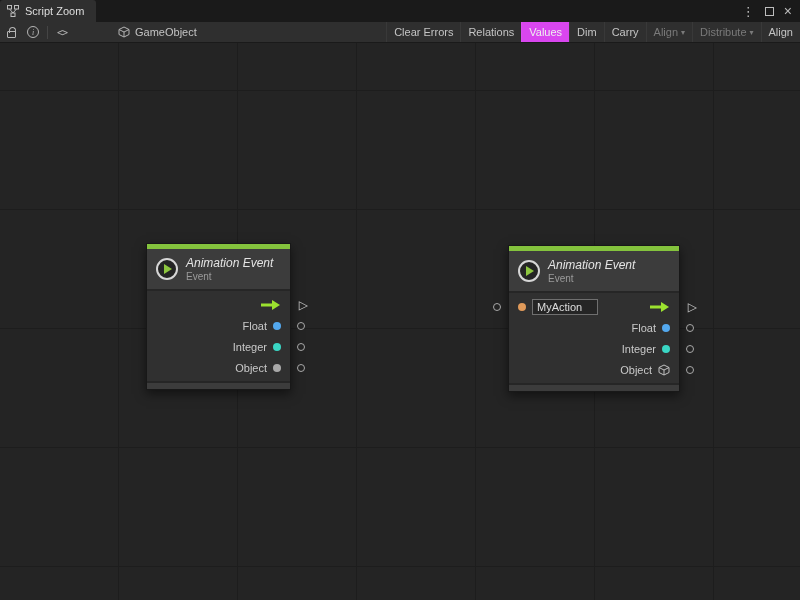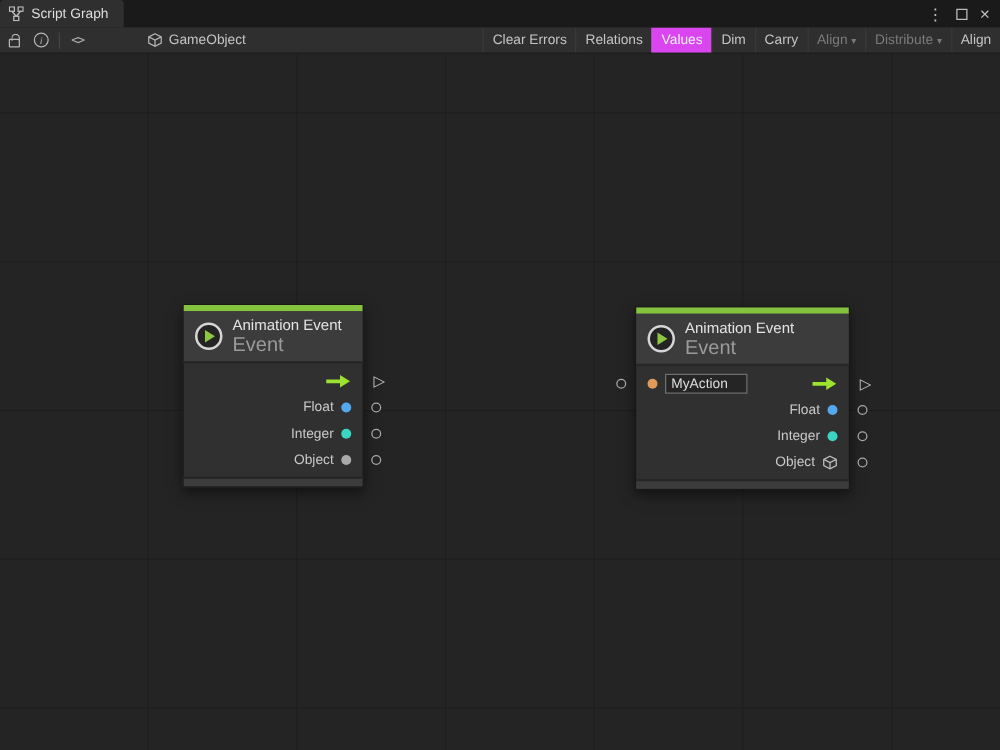--- a/index.html
+++ b/index.html
@@ -57,22 +57,22 @@
   .node1 { left:146px; top:200px; width:145px; }
   .node2 { left:508px; top:202px; width:172px; }
 
   .accent { height:5px; }
   .nheader { height:42px; background:#3c3c3c; border-bottom:2px solid #262626;
              display:flex; align-items:center; gap:8px; padding:0 9px; }
   .play { flex:0 0 auto; width:22px; height:22px; border-radius:50%; background:#242424;
           border:2px solid #d6d6d6; position:relative; }
   .play::after { content:''; position:absolute; left:6px; top:4px;
                  border-left:8px solid #8dc63f; border-top:5px solid transparent; border-bottom:5px solid transparent; }
-  .ntitle { font-size:12px; color:#e4e4e4; line-height:14px; }
-  .nsub { font-size:16px; color:#9b9b9b; margin-top:1px; }
+  .ntitle { font-size:12px; color:#e4e4e4; line-height:14px;font-style:italic; }
+  .nsub { font-size:10px; color:#9b9b9b; margin-top:1px; }
 
   .nbody { padding:3px 0 1px 0; }
   .prow { position:relative; height:21px; display:flex; align-items:center; justify-content:flex-end;
           gap:6px; padding:0 9px; }
   .prow .plabel { font-size:11px; color:#c9c9c9; }
   .dot { width:8px; height:8px; border-radius:50%; flex:0 0 auto; }
   .port { position:absolute; right:-15px; top:50%; transform:translateY(-50%);
           width:8px; height:8px; border:1px solid #a8a8a8; border-radius:50%; background:transparent; }
   .port.left { left:-16px; right:auto; }
   .triport { position:absolute; right:-18px; top:50%; transform:translateY(-50%);
@@ -89,21 +89,21 @@
 <div class="app">
 
   <div class="tabstrip">
     <div class="tab">
       <svg width="12" height="12" viewBox="0 0 12 12">
         <rect x="0.5" y="0.5" width="4" height="3.5" fill="none" stroke="#bdbdbd"></rect>
         <rect x="7.5" y="0.5" width="4" height="3.5" fill="none" stroke="#bdbdbd"></rect>
         <rect x="4" y="8" width="4" height="3.5" fill="none" stroke="#bdbdbd"></rect>
         <path d="M2.5 4 L6 8 M9.5 4 L6 8" fill="none" stroke="#bdbdbd"></path>
       </svg>
-      <span>Script Graph</span>
+      <span>Script Zoom</span>
     </div>
     <div class="winbtns">
       <span class="menu">⋮</span>
       <span class="maxbox"></span>
       <span class="closex">×</span>
     </div>
   </div>
 
   <div class="toolbar">
     <span class="ticon">

